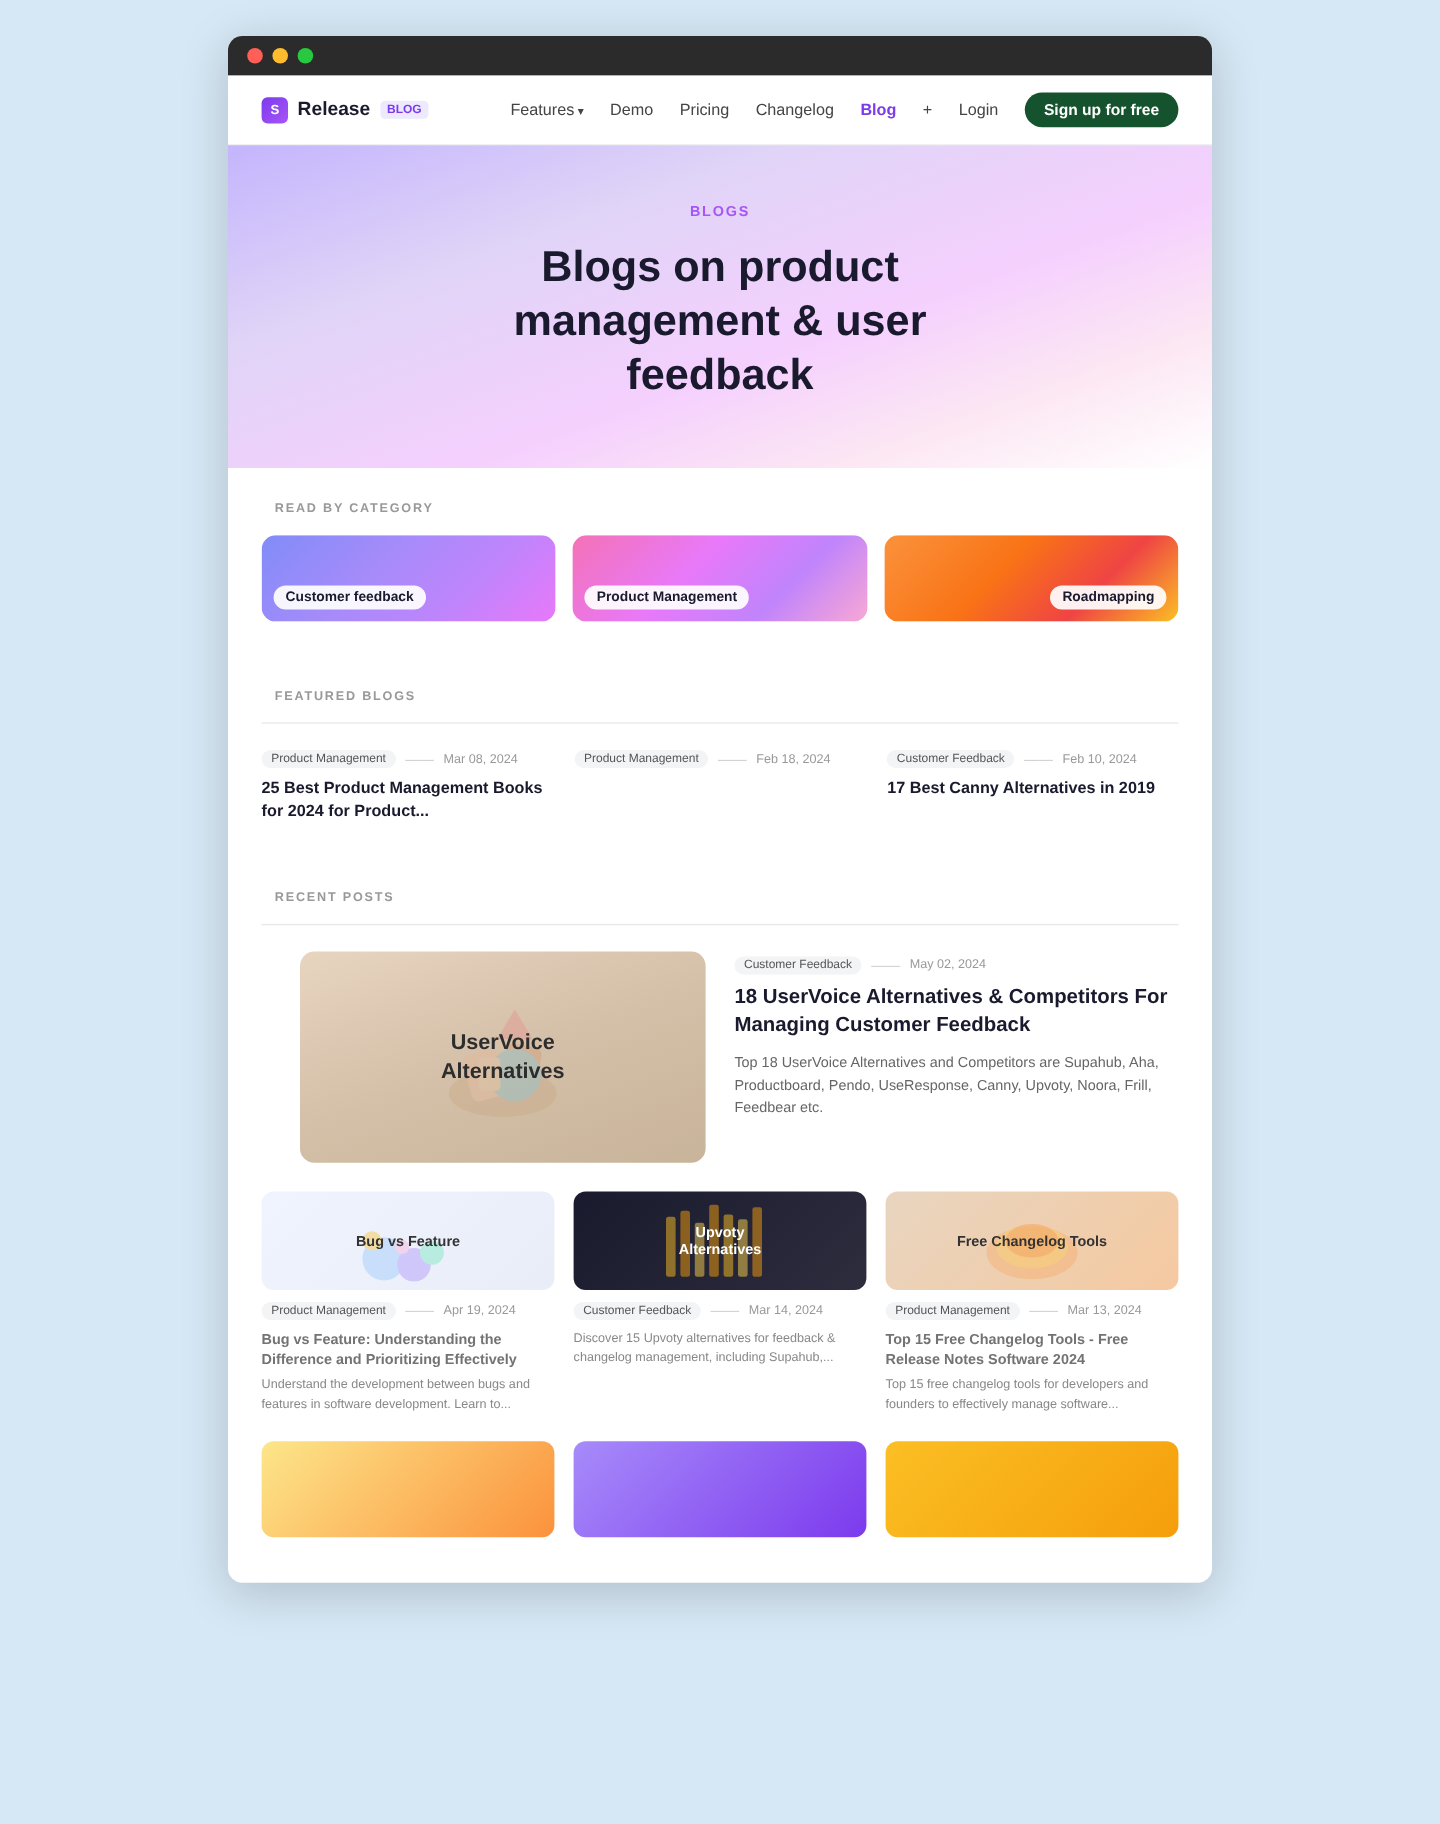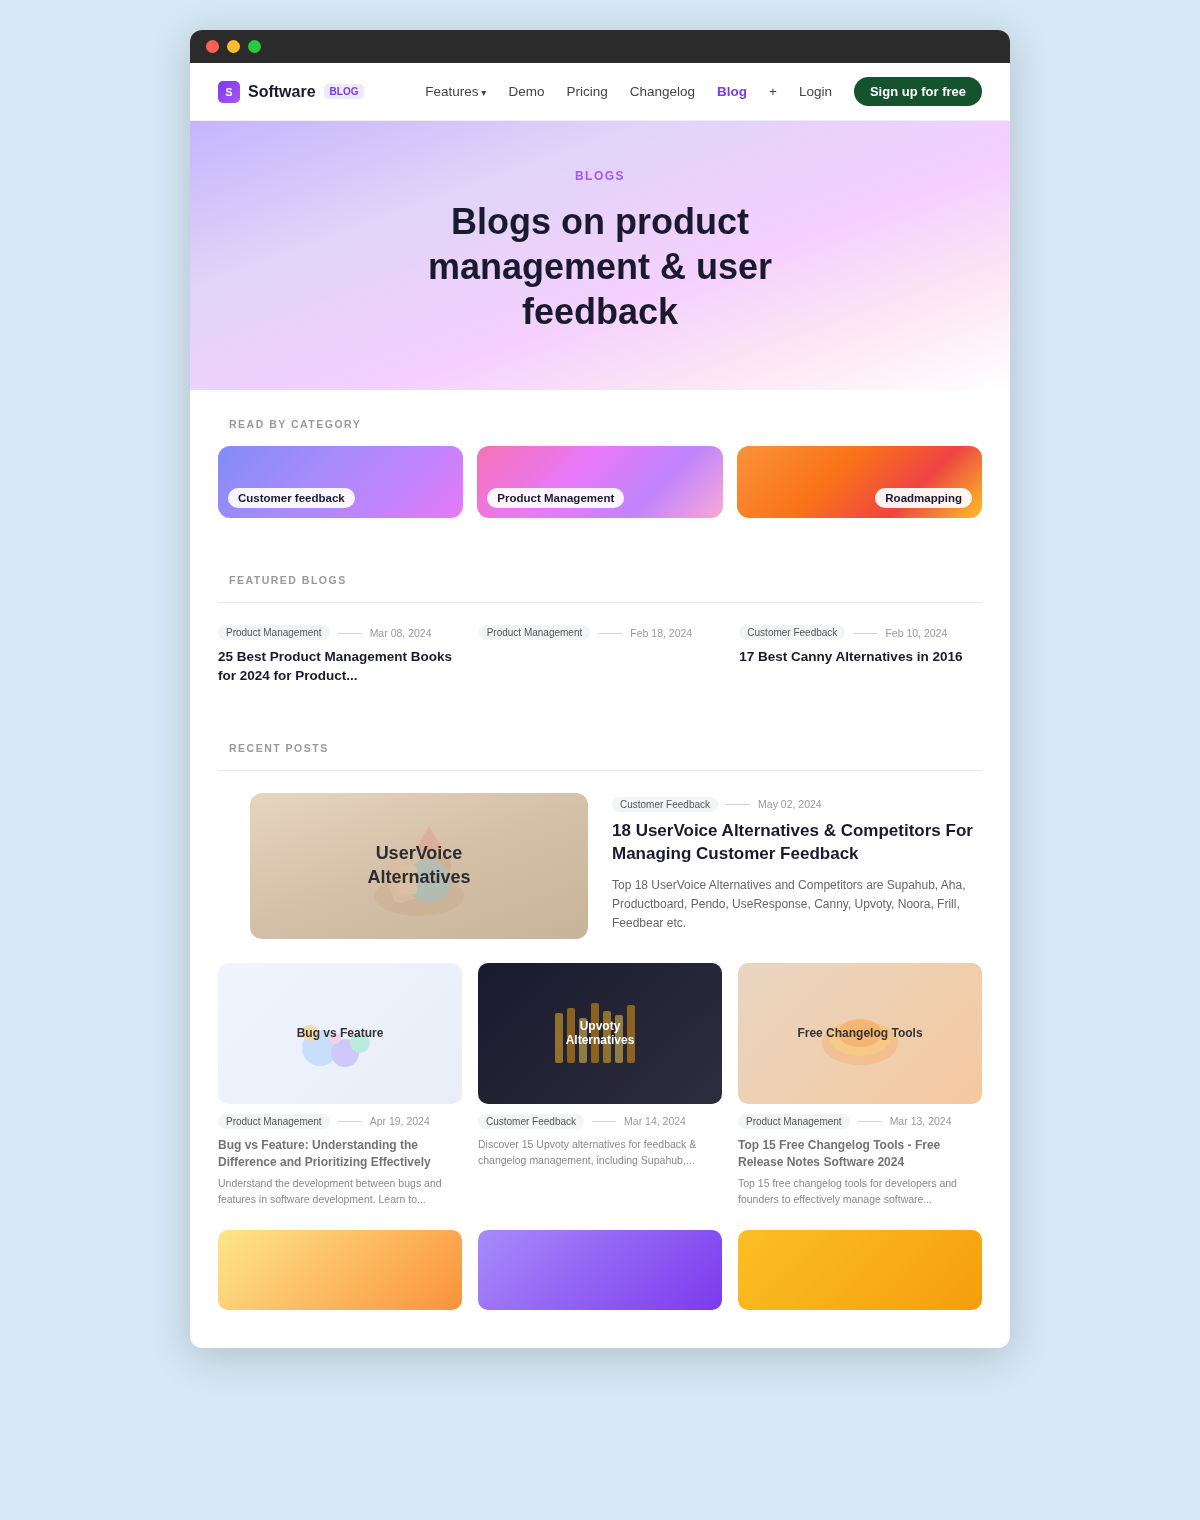--- a/index.html
+++ b/index.html
@@ -213,21 +213,21 @@
     .featured-post {
       display: grid;
       grid-template-columns: 1fr 1fr;
       gap: 24px;
       margin-bottom: 24px;
       align-items: start;
     }
     .featured-post-img {
       border-radius: 12px;
       overflow: hidden;
-      height: 146px;
+      height: 176px;
       background: linear-gradient(160deg, #e8d5c0 0%, #d4bfa8 50%, #c8b49a 100%);
       display: flex;
       align-items: center;
       justify-content: center;
       position: relative;
       margin-left: 32px;
     }
     .featured-post-img-content {
       text-align: center;
     }
@@ -254,21 +254,21 @@
     
     .small-post-grid {
       display: grid;
       grid-template-columns: repeat(3, 1fr);
       gap: 16px;
     }
     .small-post-card { cursor: pointer; }
     .small-post-img {
       border-radius: 10px;
       overflow: hidden;
-      height: 141px;
+      height: 82px;
       margin-bottom: 10px;
       display: flex;
       align-items: center;
       justify-content: center;
     }
     .small-post-img-1 {
       background: linear-gradient(135deg, #f0f4ff 0%, #e8edf8 100%);
     }
     .small-post-img-2 {
       background: linear-gradient(135deg, #1a1a2e 0%, #2d2d3e 100%);
@@ -327,21 +327,21 @@
 
   <div class="browser-chrome">
     <div class="dot dot-red"></div>
     <div class="dot dot-yellow"></div>
     <div class="dot dot-green"></div>
   </div>
 
   <nav class="nav">
     <div class="nav-logo">
       <div class="nav-logo-icon">S</div>
-      <span>Software</span>
+      <span>Release</span>
       <span class="nav-badge">BLOG</span>
     </div>
     <div class="nav-links">
       <a class="nav-link has-arrow">Features</a>
       <a class="nav-link">Demo</a>
       <a class="nav-link">Pricing</a>
       <a class="nav-link">Changelog</a>
       <a class="nav-link active">Blog</a>
       <a class="nav-link">+</a>
       <button class="nav-btn-login">Login</button>
@@ -393,21 +393,21 @@
           <span class="meta-dash">——</span>
           <span class="meta-date">Feb 18, 2024</span>
         </div>
       </div>
       <div class="featured-item">
         <div class="featured-meta">
           <span class="meta-badge">Customer Feedback</span>
           <span class="meta-dash">——</span>
           <span class="meta-date">Feb 10, 2024</span>
         </div>
-        <div class="featured-title">17 Best Canny Alternatives in 2016</div>
+        <div class="featured-title">17 Best Canny Alternatives in 2019</div>
       </div>
     </div>
   </div>
 
   <div class="section">
     <div class="section-label">RECENT POSTS</div>
     <hr class="section-divider">
 
     <div class="featured-post">
       <div class="featured-post-img">

